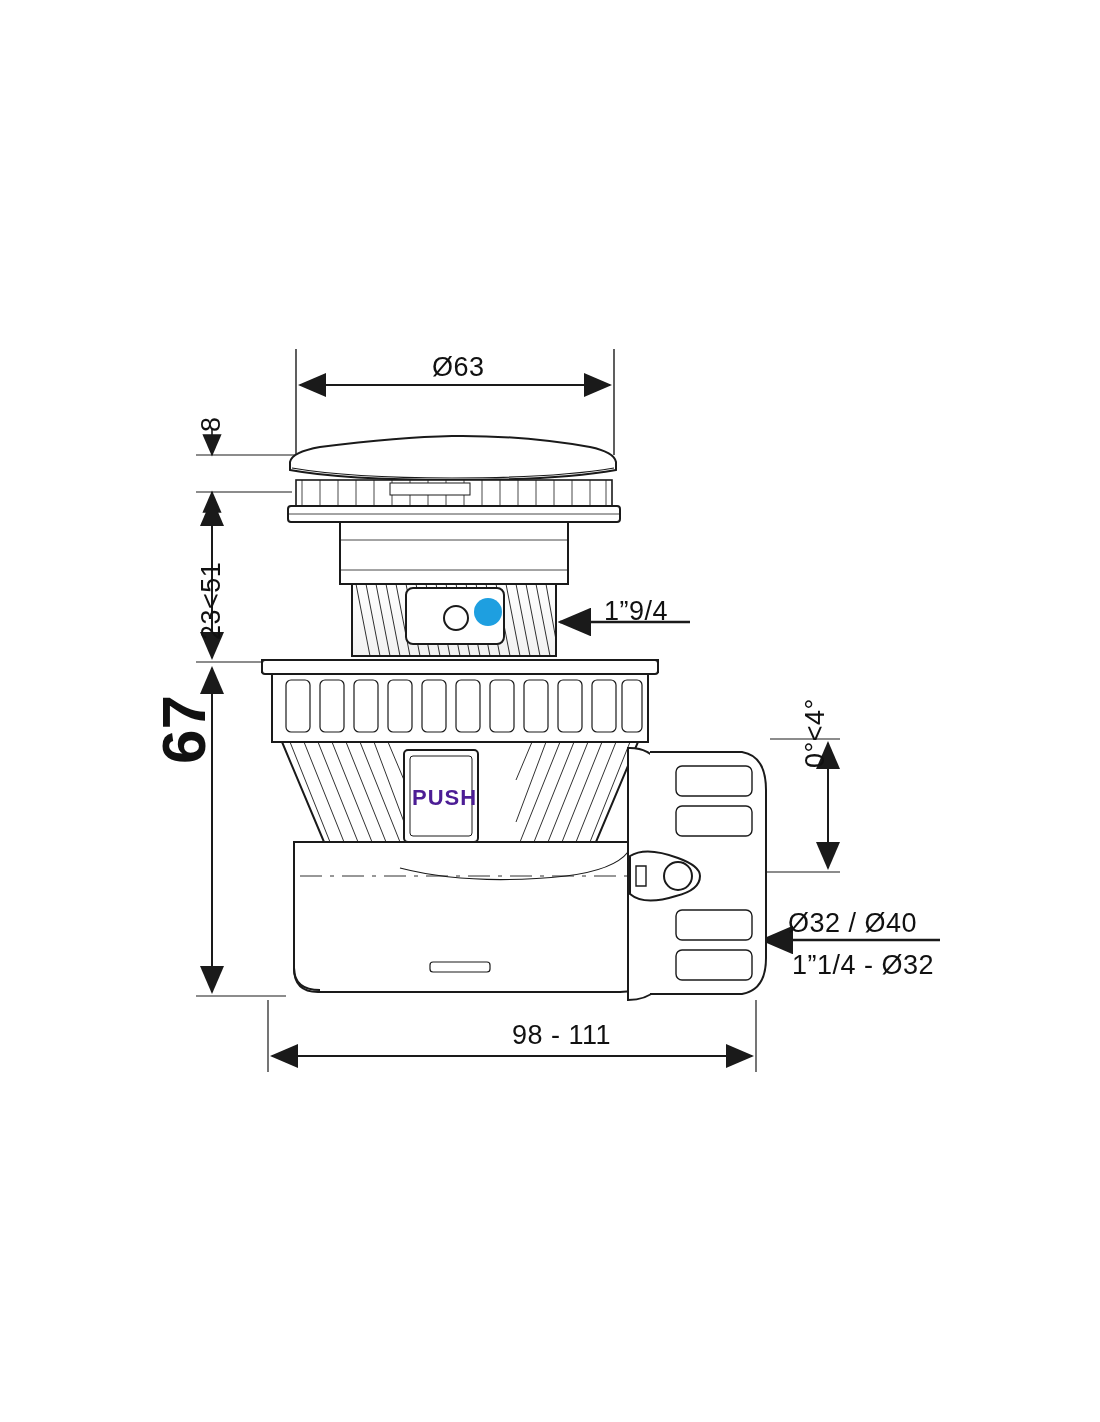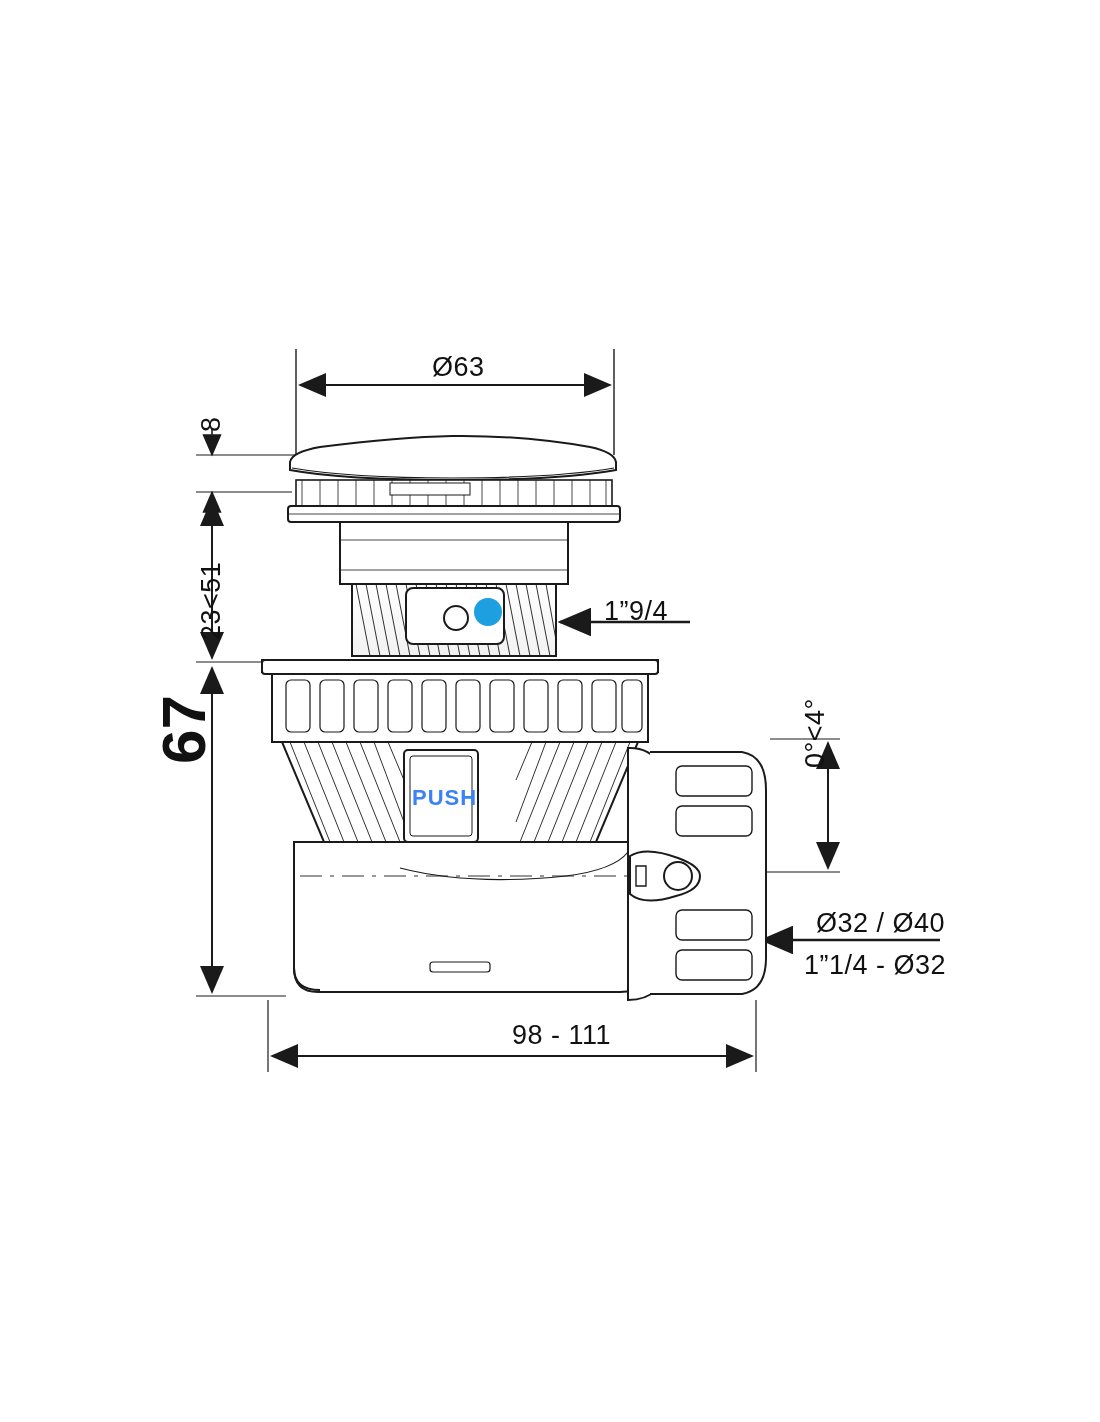--- a/index.html
+++ b/index.html
@@ -46,21 +46,21 @@
   }
   .rot90 {
     transform: rotate(-90deg);
     transform-origin: left top;
   }
   .push-text {
     font-size: 22px;
     font-weight: bold;
     font-family: "Liberation Sans", sans-serif;
     letter-spacing: 1px;
-    color: #3b82f6;
+    color: #4c1d95;
   }
 </style>
 </head>
 <body>
 
 <div id="stage">
 
   <svg class="drawing" viewBox="0 0 1100 1422">
     <defs>
       <marker id="arrH" markerWidth="14" markerHeight="12" refX="13" refY="6" orient="auto">
@@ -184,21 +184,21 @@
   <div class="lbl dim-text rot90" style="left:196px; top:432px;">8</div>
 
   <div class="lbl dim-text rot90" style="left:196px; top:640px;">23&lt;51</div>
 
   <div class="lbl dim-text-big rot90" style="left:148px; top:764px;">67</div>
 
   <div class="lbl dim-text" style="left:604px; top:596px;">1”9/4</div>
 
   <div class="lbl dim-text rot90" style="left:800px; top:768px;">0°&lt;4°</div>
 
-  <div class="lbl dim-text" style="left:816px; top:908px;">Ø32 / Ø40</div>
-
-  <div class="lbl dim-text" style="left:792px; top:950px;margin-left:12px;">1”1/4 - Ø32</div>
+  <div class="lbl dim-text" style="left:788px; top:908px;">Ø32 / Ø40</div>
+
+  <div class="lbl dim-text" style="left:792px; top:950px;">1”1/4 - Ø32</div>
 
   <div class="lbl dim-text" style="left:476px; top:1020px;margin-left:36px;">98 - 111</div>
 
   <div class="lbl push-text" style="left:412px; top:785px;">PUSH</div>
 
 </div>
 
 </body></html>

